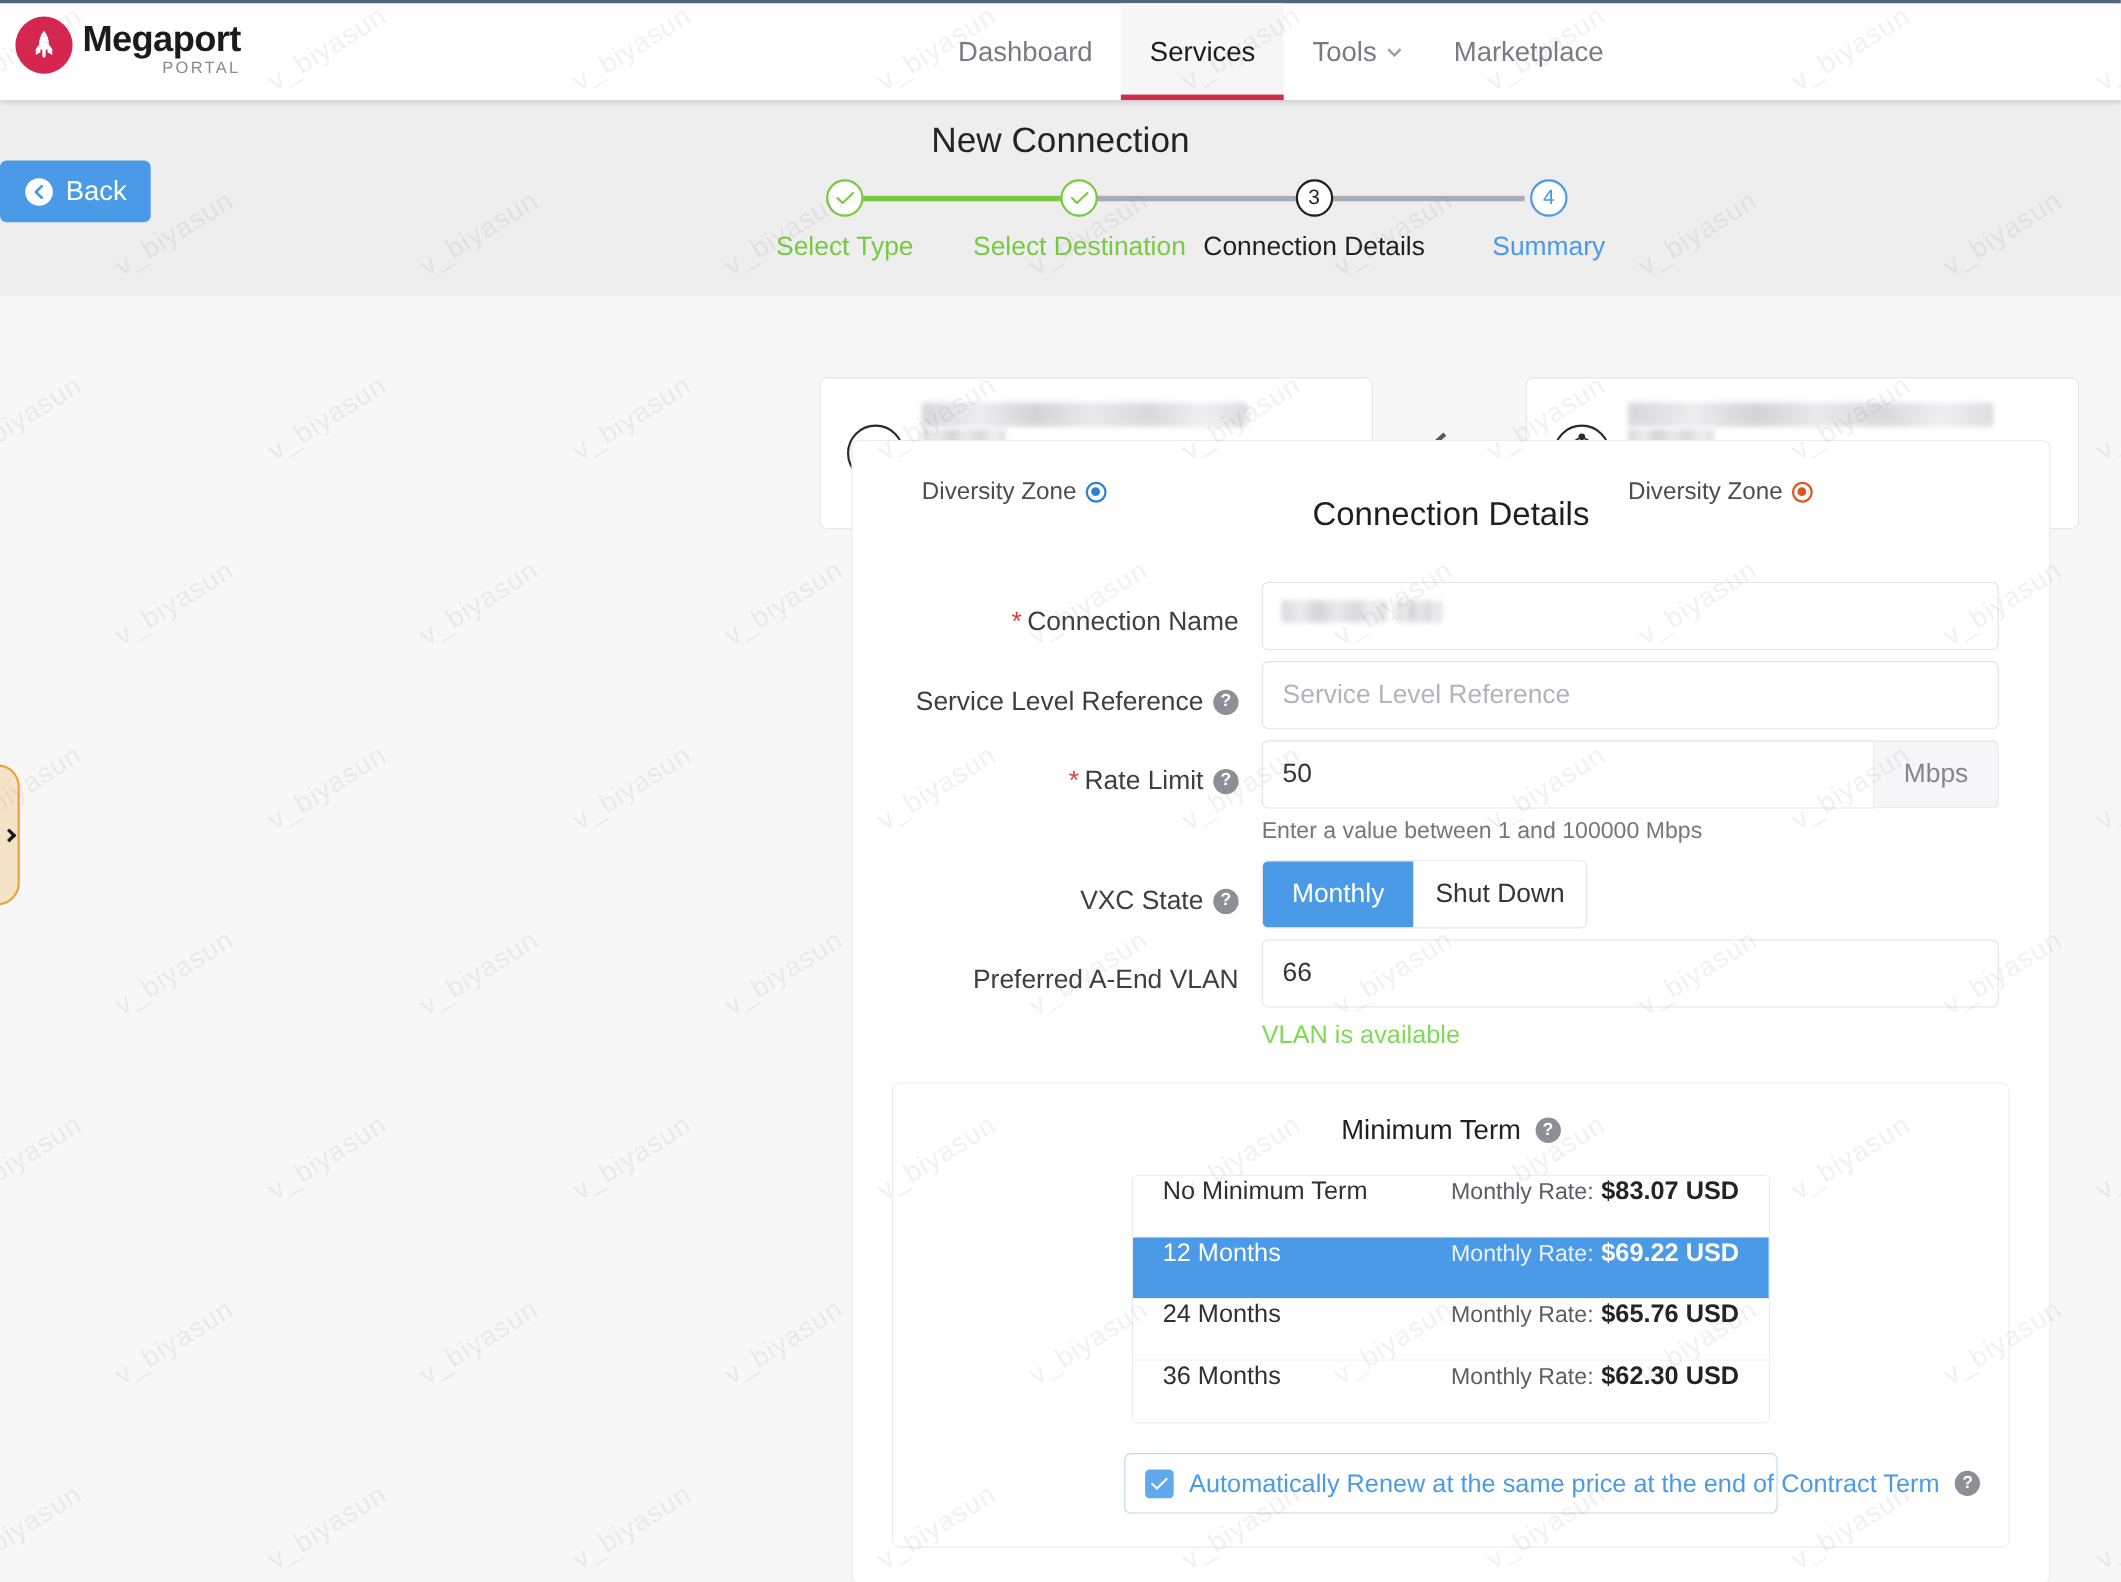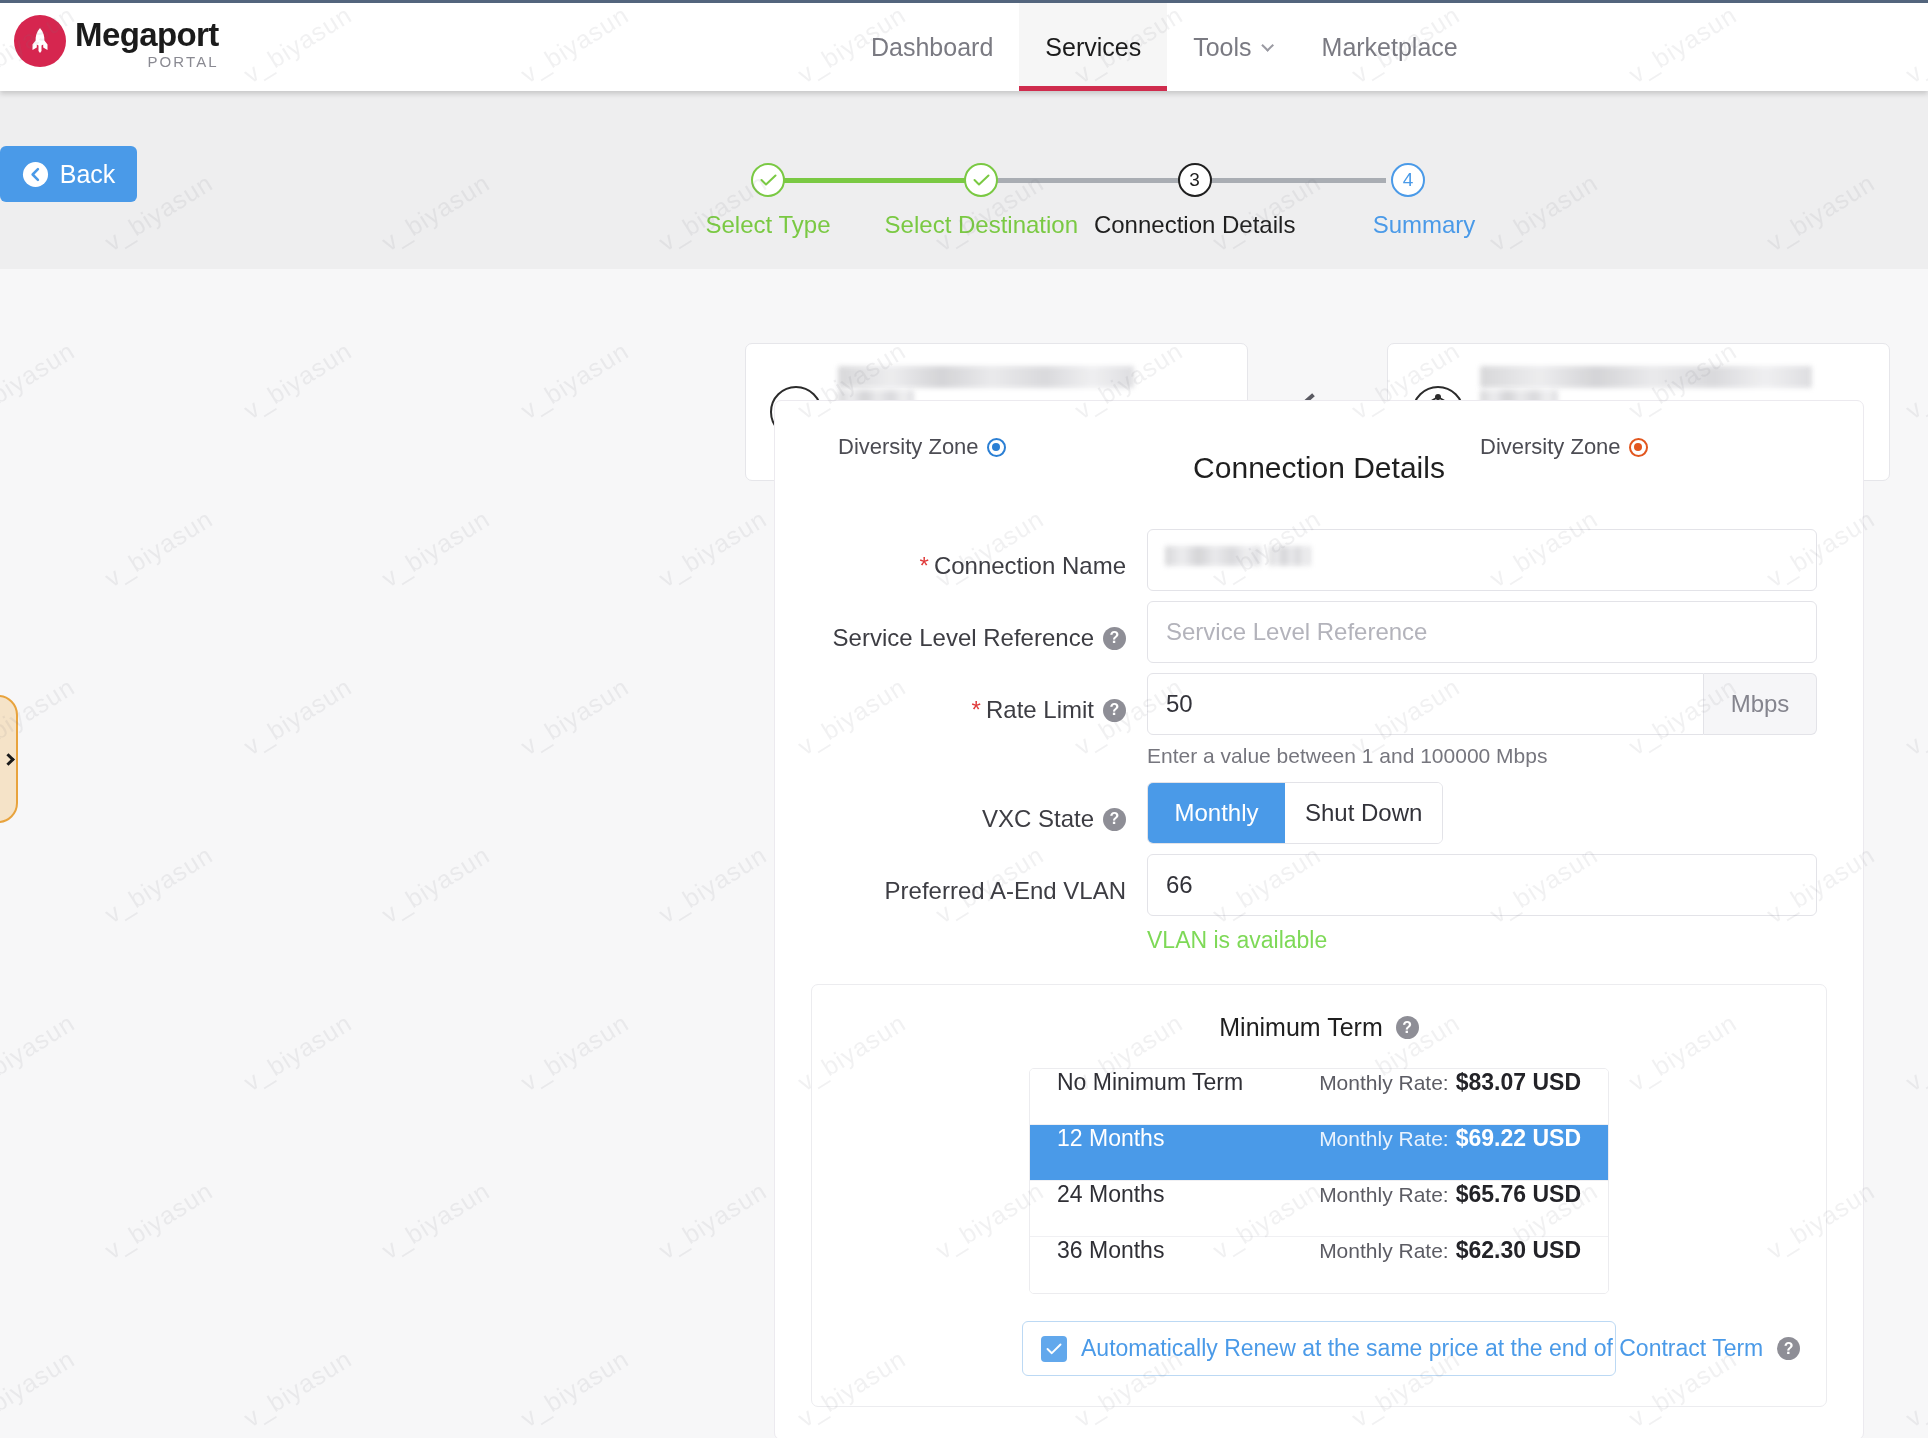--- a/index.html
+++ b/index.html
@@ -176,21 +176,21 @@
     position: absolute;
     top: 48px;
     left: 50%;
     transform: translateX(-50%);
     font-size: 24px;
     white-space: nowrap;
     cursor: pointer;
   }
   .step-label.green { color: #7ac943; }
   .step-label.dark  { color: #1f1f1f; }
-  .step-label.blue  { color: #4a9ae8; margin-left: 16px; }
+  .step-label.blue  { color: #4a9ae8; }
   .connector {
     position: absolute;
     top: 15px;
     height: 5px;
     z-index: 1;
   }
   .connector.green { background: #7ac943; }
   .connector.grey  { background: #a9adb3; }
   .chk { width: 17px; height: 12px; }
 
@@ -496,20 +496,21 @@
       <span>Tools</span>
       <span class="caret"></span>
     </div>
     <div class="navitem">
         <span>Marketplace</span>
       </div>
   </div>
 </div>
 
 <div class="stepband">
+  <div class="page-title">New Connection</div>
 
   <button class="btn-back">
     <svg class="back-icon" viewBox="0 0 28 28" aria-hidden="true">
       <circle cx="14" cy="14" r="13" fill="#ffffff"></circle>
       <path d="M16.5 8.5 L11 14 L16.5 19.5" fill="none" stroke="#4a9ae8" stroke-width="2.6" stroke-linecap="round" stroke-linejoin="round"></path>
     </svg>
     <span>Back</span>
   </button>
 
   <div class="stepper">

